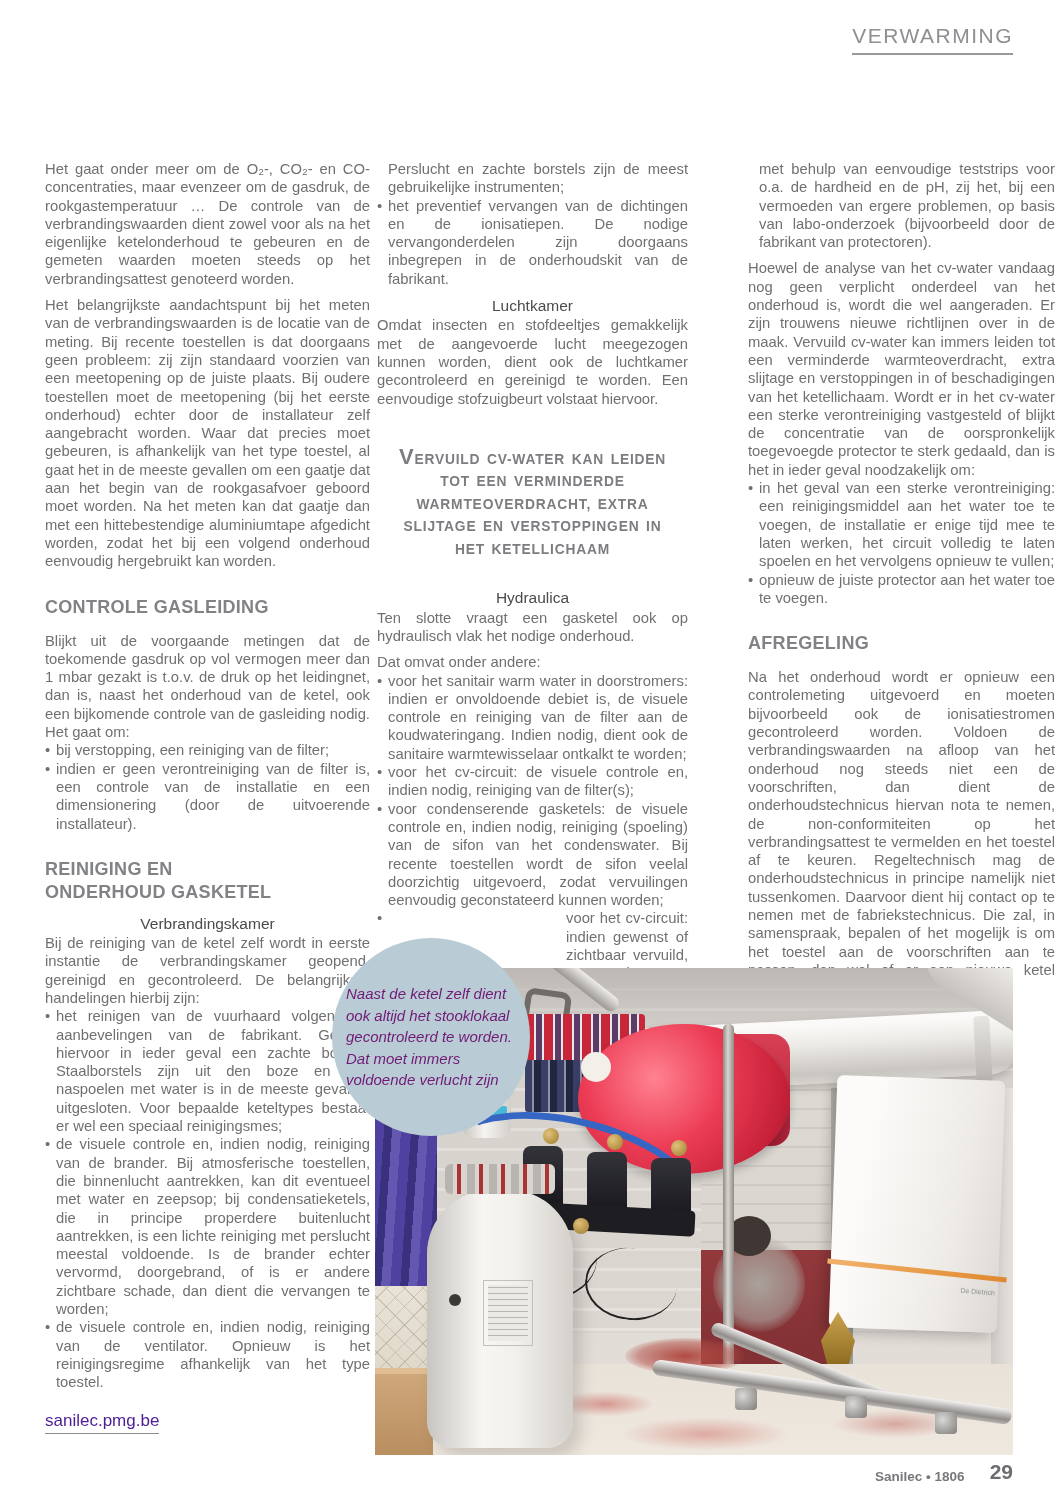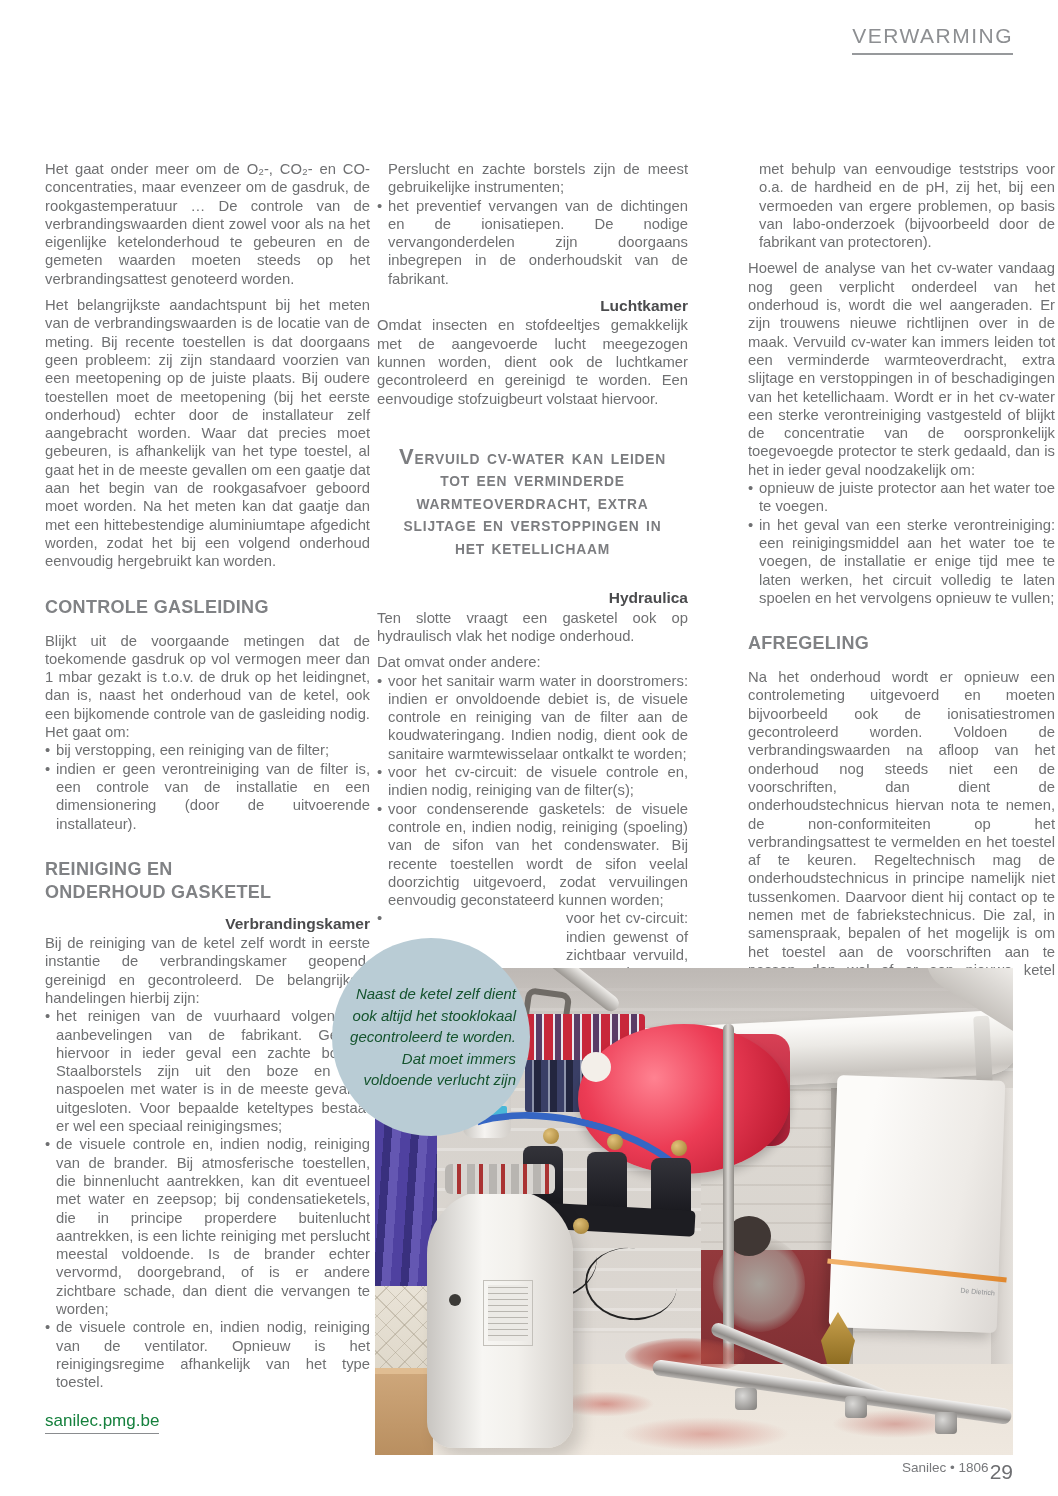--- a/index.html
+++ b/index.html
@@ -24,50 +24,50 @@
   .col p + p{margin-top:8px;}
   ul.blist{list-style:none;margin:0;padding:0;}
   ul.blist li{position:relative;padding-left:11px;margin:0;}
   ul.blist li::before{content:"\2022";position:absolute;left:0;top:0;color:#6f7072;}
   .h-caps{
     font-size:18px;font-weight:bold;color:#808285;letter-spacing:.3px;
     line-height:21px;margin:26px 0 14px 0;text-align:left;
   }
   .h-caps.two-line{margin-bottom:12px;}
   .subhead{
-    font-size:15.5px;font-weight:bold;color:#4a4b4d;
-    margin:9px 0 1px 0;text-align:right;
+    font-size:15.5px;font-weight:normal;color:#4a4b4d;
+    margin:9px 0 1px 0;text-align:center;
   }
   .cont-indent{padding-left:11px;}
   .pullquote{
     width:292px;margin:38px auto 28px auto;
     text-align:center;text-transform:uppercase;
     font-size:13.8px;font-weight:bold;letter-spacing:.8px;word-spacing:2px;
     line-height:22.5px;color:#7c7d80;
   }
   .pullquote::first-letter{font-size:22px;}
   .endmark{font-size:15px;color:#4a4b4d;}
   .circle-float{float:left;width:178px;height:40px;margin-top:18px;}
   
   .callout-circle{
     position:absolute;left:332px;top:938px;width:198px;height:198px;
     border-radius:50%;background:#b9ccd5;z-index:6;
     display:flex;align-items:center;justify-content:center;
   }
   .callout-circle .ctext{
-    width:170px;text-align:right;font-style:italic;
-    font-size:15px;line-height:21.5px;color:#14532d;
+    width:170px;text-align:left;font-style:italic;
+    font-size:15px;line-height:21.5px;color:#701a75;
   }
   
   .footer-link{
-    position:absolute;left:45px;top:1411px;font-size:17px;color:#15803d;
+    position:absolute;left:45px;top:1411px;font-size:17px;color:#4c1d95;
     border-bottom:1.5px solid #8a8c8f;padding-bottom:2px;
   }
   .footer-right{
-    position:absolute;right:45px;top:1460px;display:flex;align-items:flex-start;gap:1px;
+    position:absolute;right:45px;top:1460px;display:flex;align-items:flex-end;gap:25px;font-weight:bold;
   }
   .footer-issue{font-size:13.5px;color:#77787b;}
   .footer-page{font-size:21px;color:#6d6e71;}
   
   .photo{
     position:absolute;left:375px;top:968px;width:638px;height:487px;
     overflow:hidden;background:linear-gradient(180deg,#cfcbc7 0%,#ddd8d3 55%,#e6e1db 100%);
     z-index:1;
   }
   .photo *{position:absolute;}
@@ -223,22 +223,22 @@
         <span class="circle-float"></span>
         <span>voor het cv-circuit: indien gewenst of zichtbaar vervuild, een analyse van het cv-water, zij het</span>
       </li>
     </ul>
   </div>
 
   <div class="col col3">
     <p class="cont-indent">met behulp van eenvoudige teststrips voor o.a. de hardheid en de pH, zij het, bij een vermoeden van ergere problemen, op basis van labo-onderzoek (bijvoorbeeld door de fabrikant van protectoren).</p>
     <p>Hoewel de analyse van het cv-water vandaag nog geen verplicht onderdeel van het onderhoud is, wordt die wel aangeraden. Er zijn trouwens nieuwe richtlijnen over in de maak. Vervuild cv-water kan immers leiden tot een verminderde warmteoverdracht, extra slijtage en verstoppingen in of beschadigingen van het ketellichaam. Wordt er in het cv-water een sterke verontreiniging vastgesteld of blijkt de concentratie van de oorspronkelijk toegevoegde protector te sterk gedaald, dan is het in ieder geval noodzakelijk om:</p>
     <ul class="blist">
+      <li><span>in het geval van een sterke verontreiniging: een reinigingsmiddel aan het water toe te voegen, de installatie er enige tijd mee te laten werken, het circuit volledig te laten spoelen en het vervolgens opnieuw te vullen;</span></li>
       <li><span>opnieuw de juiste protector aan het water toe te voegen.</span></li>
-      <li><span>in het geval van een sterke verontreiniging: een reinigingsmiddel aan het water toe te voegen, de installatie er enige tijd mee te laten werken, het circuit volledig te laten spoelen en het vervolgens opnieuw te vullen;</span></li>
     </ul>
     <h2 class="h-caps">AFREGELING</h2>
     <p><span>Na het onderhoud wordt er opnieuw een controlemeting uitgevoerd en moeten bijvoorbeeld ook de ionisatiestromen gecontroleerd worden. Voldoen de verbrandingswaarden na afloop van het onderhoud nog steeds niet een de voorschriften, dan dient de onderhoudstechnicus hiervan nota te nemen, de non-conformiteiten op het verbrandingsattest te vermelden en het toestel af te keuren. Regeltechnisch mag de onderhoudstechnicus in principe namelijk niet tussenkomen. Daarvoor dient hij contact op te nemen met de fabriekstechnicus. Die zal, in samenspraak, bepalen of het mogelijk is om het toestel aan de voorschriften aan te passen, dan wel of er een nieuwe ketel geplaatst moet worden.</span> <span class="endmark">❑</span></p>
   </div>
 
   <div class="photo">
     <div class="ph-wall"></div>
     <div class="ph-ceiling"></div>
     <div class="ph-pillar"></div>
     <div class="ph-pillar-maroon"></div>

